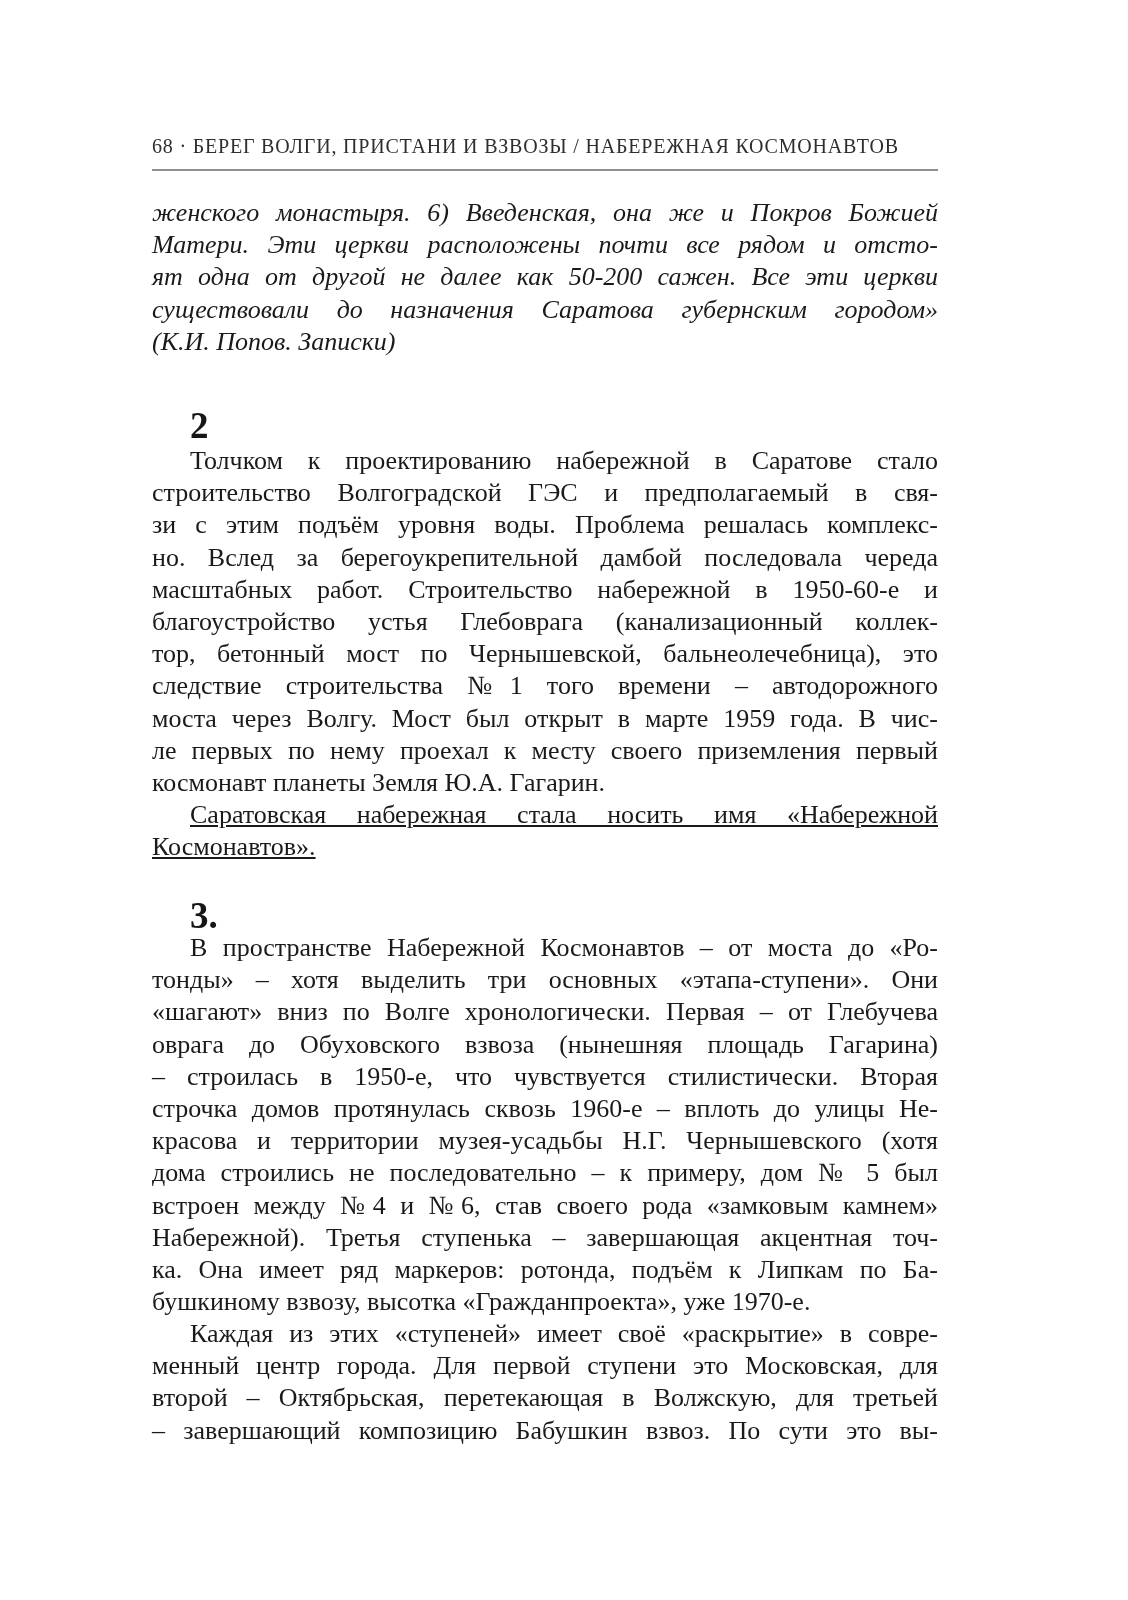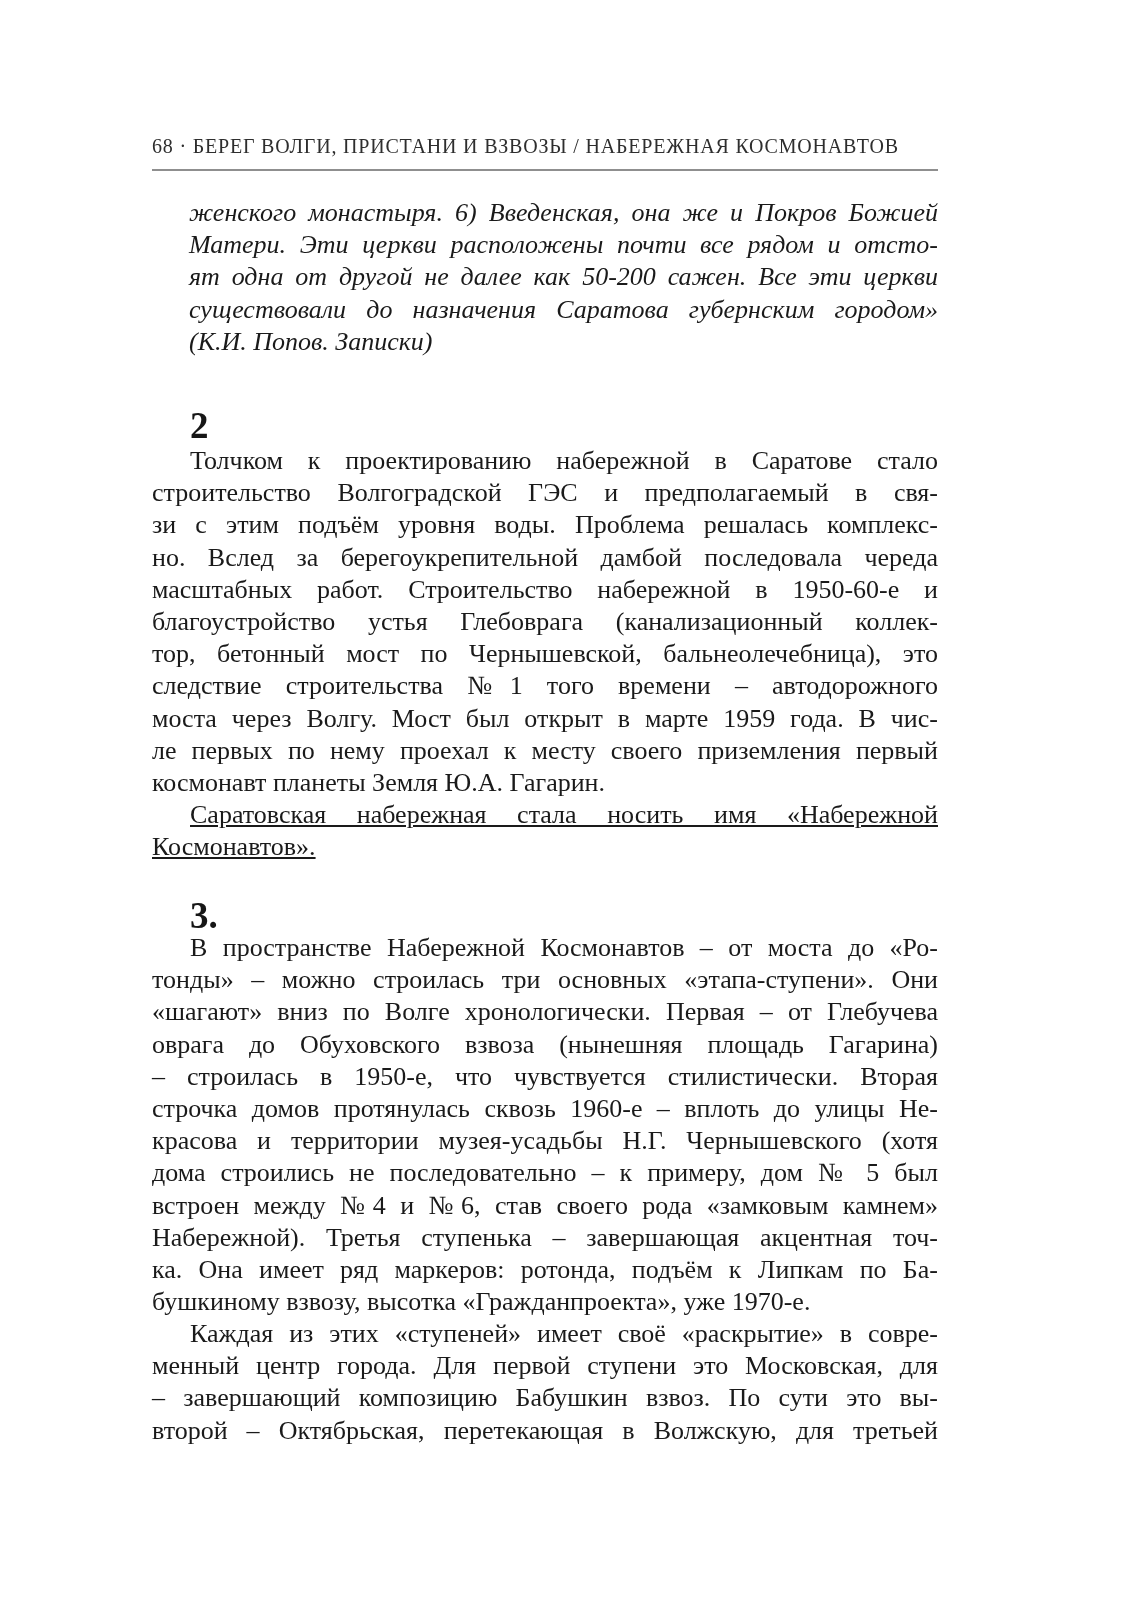--- a/index.html
+++ b/index.html
@@ -51,21 +51,21 @@
   .line-end {
     text-align-last: left;
     -moz-text-align-last: left;
   }
   .indent .line:first-child { text-indent: 38px; }
 
   .quote-block {
     top: 197px;
     font-style: italic;
   }
-  .quote-block .line { line-height: 32.2px; margin-left: 37px; }
+  .quote-block .line { line-height: 32.2px; }
 
   .section-number {
     left: 190px;
     font-size: 37px;
     font-weight: 700;
     line-height: 40px;
     color: #161616;
   }
   .heading-2 { top: 406px; }
   .heading-3 { top: 896px; }
@@ -106,30 +106,30 @@
     <div class="line line-end">космонавт планеты Земля Ю.А. Гагарин.</div>
   </div>
 <div class="abs textblock indent sec2-p2">
     <div class="line">Саратовская набережная стала носить имя «Набережной</div>
     <div class="line line-end">Космонавтов».</div>
   </div>
 
 <div class="abs section-number heading-3">3.</div>
 <div class="abs textblock indent sec3-p1">
     <div class="line">В пространстве Набережной Космонавтов – от моста до «Ро-</div>
-    <div class="line">тонды» – можно строилась три основных «этапа-ступени». Они</div>
+    <div class="line">тонды» – хотя выделить три основных «этапа-ступени». Они</div>
     <div class="line">«шагают» вниз по Волге хронологически. Первая – от Глебучева</div>
     <div class="line">оврага до Обуховского взвоза (нынешняя площадь Гагарина)</div>
     <div class="line">– строилась в 1950-е, что чувствуется стилистически. Вторая</div>
     <div class="line">строчка домов протянулась сквозь 1960-е – вплоть до улицы Не-</div>
     <div class="line">красова и территории музея-усадьбы Н.Г. Чернышевского (хотя</div>
     <div class="line">дома строились не последовательно – к примеру, дом № 5 был</div>
     <div class="line">встроен между №4 и №6, став своего рода «замковым камнем»</div>
     <div class="line">Набережной). Третья ступенька – завершающая акцентная точ-</div>
     <div class="line">ка. Она имеет ряд маркеров: ротонда, подъём к Липкам по Ба-</div>
     <div class="line line-end">бушкиному взвозу, высотка «Гражданпроекта», уже 1970-е.</div>
   </div>
 <div class="abs textblock indent sec3-p2">
     <div class="line">Каждая из этих «ступеней» имеет своё «раскрытие» в совре-</div>
     <div class="line">менный центр города. Для первой ступени это Московская, для</div>
+    <div class="line">второй – Октябрьская, перетекающая в Волжскую, для третьей</div>
     <div class="line">– завершающий композицию Бабушкин взвоз. По сути это вы-</div>
-    <div class="line">второй – Октябрьская, перетекающая в Волжскую, для третьей</div>
   </div>
 
 </body></html>

